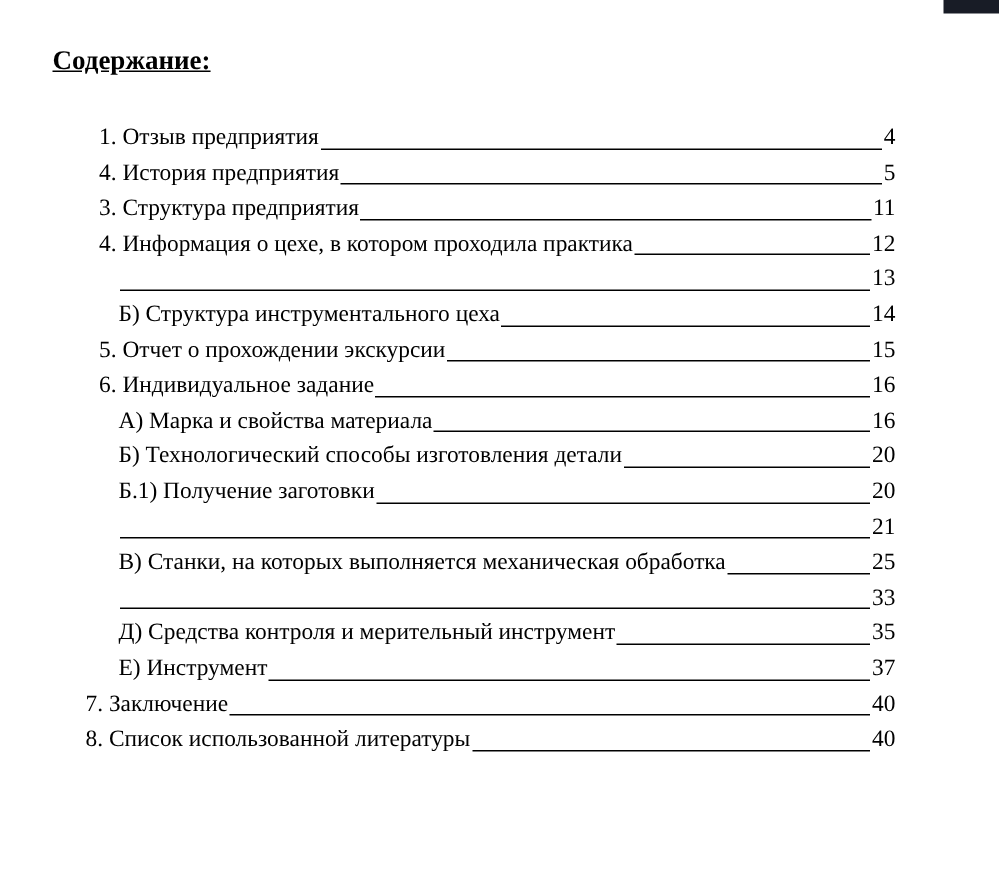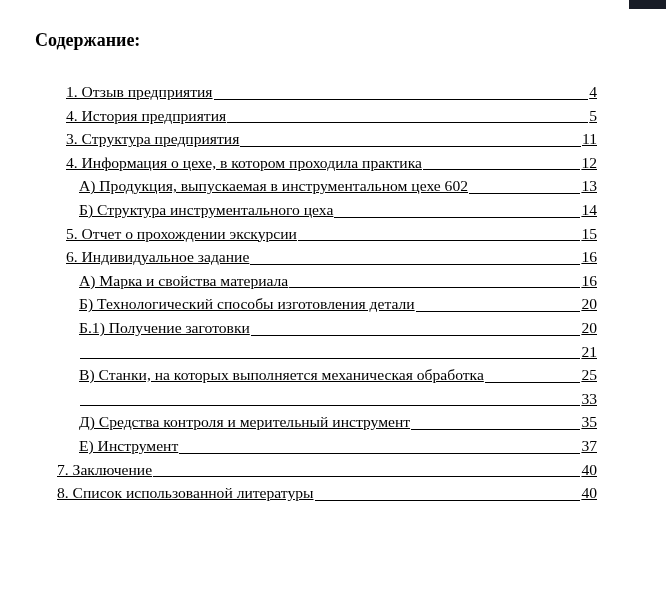--- a/index.html
+++ b/index.html
@@ -24,24 +24,24 @@
     background: #181c26;
   }
   .doc {
     padding: 30px 69px 0 35px;
   }
   .title {
     font-size: 18px;
     font-weight: bold;
     line-height: 20px;
     margin: 0 0 30px 0;
+    text-decoration: underline;
   }
   .toc {
     font-size: 15.6px;
-    text-decoration: underline;
   }
   .toc-row {
     display: flex;
     height: 23.6px;
     line-height: 23.6px;
   }
   .toc-row .label {
     white-space: nowrap;
   }
   .toc-row .leader {
@@ -91,21 +91,20 @@
     <span class="pagenum">11</span>
   </div>
 
   <div class="toc-row indent-1">
     <span class="label">4. Информация о цехе, в котором проходила практика</span>
     <span class="leader"></span>
     <span class="pagenum">12</span>
   </div>
 
   <div class="toc-row indent-2">
-    <span class="label">А) Продукция, выпускаемая в инструментальном цехе 602</span>
     <span class="leader"></span>
     <span class="pagenum">13</span>
   </div>
 
   <div class="toc-row indent-2">
     <span class="label">Б) Структура инструментального цеха</span>
     <span class="leader"></span>
     <span class="pagenum">14</span>
   </div>
 

